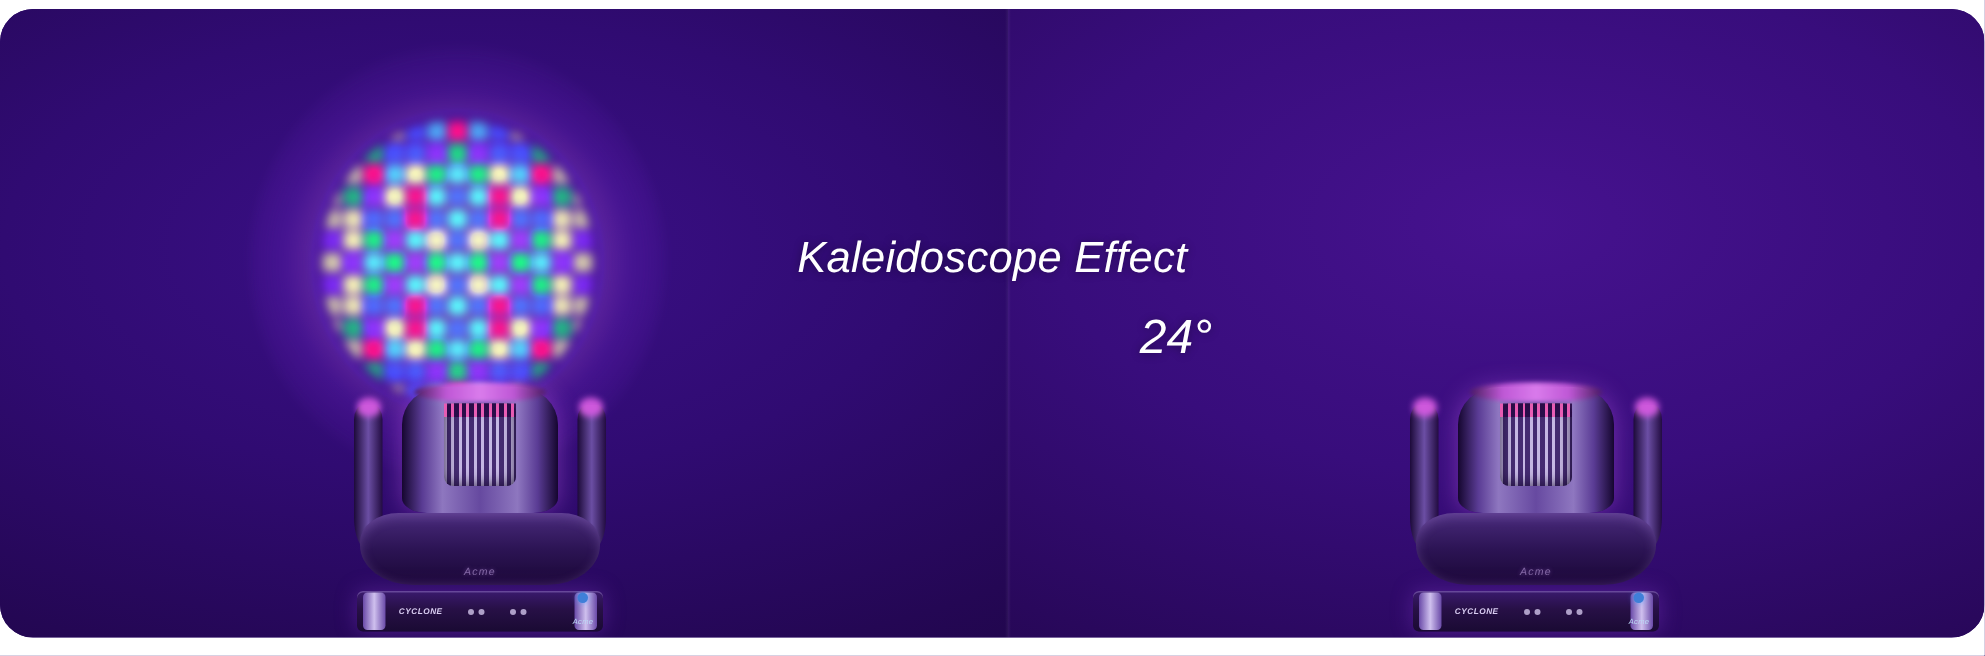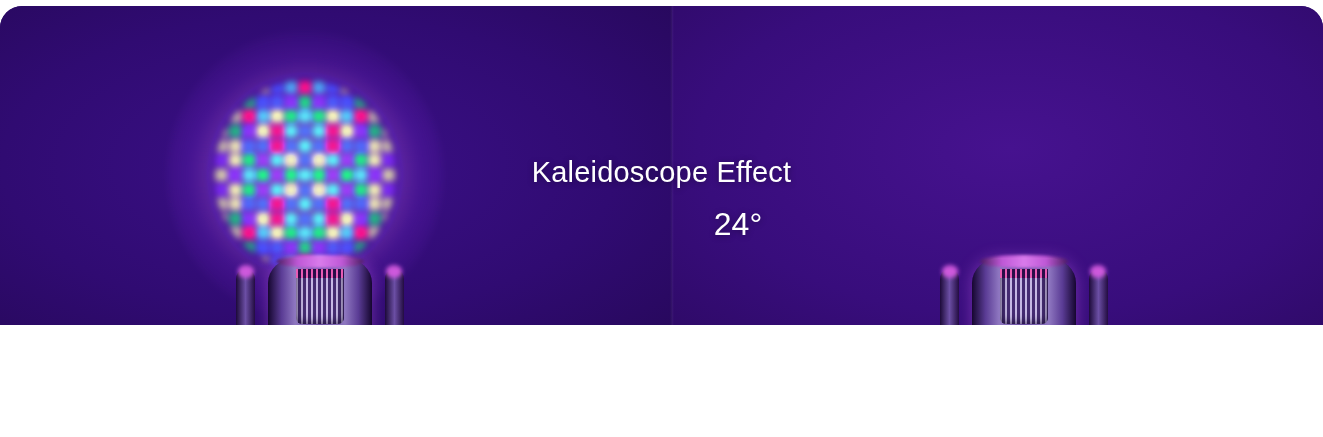--- a/index.html
+++ b/index.html
@@ -1,22 +1,23 @@
 <!DOCTYPE html>
 <html><head>
 <meta charset="utf-8">
 <style>
   html,body{margin:0;padding:0;background:#ffffff;}
   body{font-family:"Liberation Sans","DejaVu Sans",sans-serif;}
 
   #stage{
     position:relative;
-    width:1323px;height:325px;
+    width:1323px;height:437px;
     overflow:hidden;
     background:#ffffff;
+    font-style:italic;
   }
 
   
   #card{
     position:absolute;
     left:0px; top:6px;
     width:1323px; height:419px;
     border-radius:22px;
     overflow:hidden;
     background:#2b0a68;
@@ -150,21 +151,21 @@
     font-size:29px;font-weight:400;letter-spacing:.2px;
     text-shadow:0 1px 6px rgba(0,0,0,0.35);
   }
   .angle{
     position:absolute;top:200px;
     color:#ffffff;font-size:32px;font-weight:400;
     text-shadow:0 1px 6px rgba(0,0,0,0.35);
     text-align:center;
   }
   #angle-left{left:467px;width:140px;}
-  #angle-right{left:668px;width:140px;}
+  #angle-right{left:714px;width:140px;}
 </style>
 </head>
 <body>
 
 <div id="stage">
   <div id="card">
 
     <div class="panel" id="panel-left">
 
       <div class="disc" id="disc-left">

